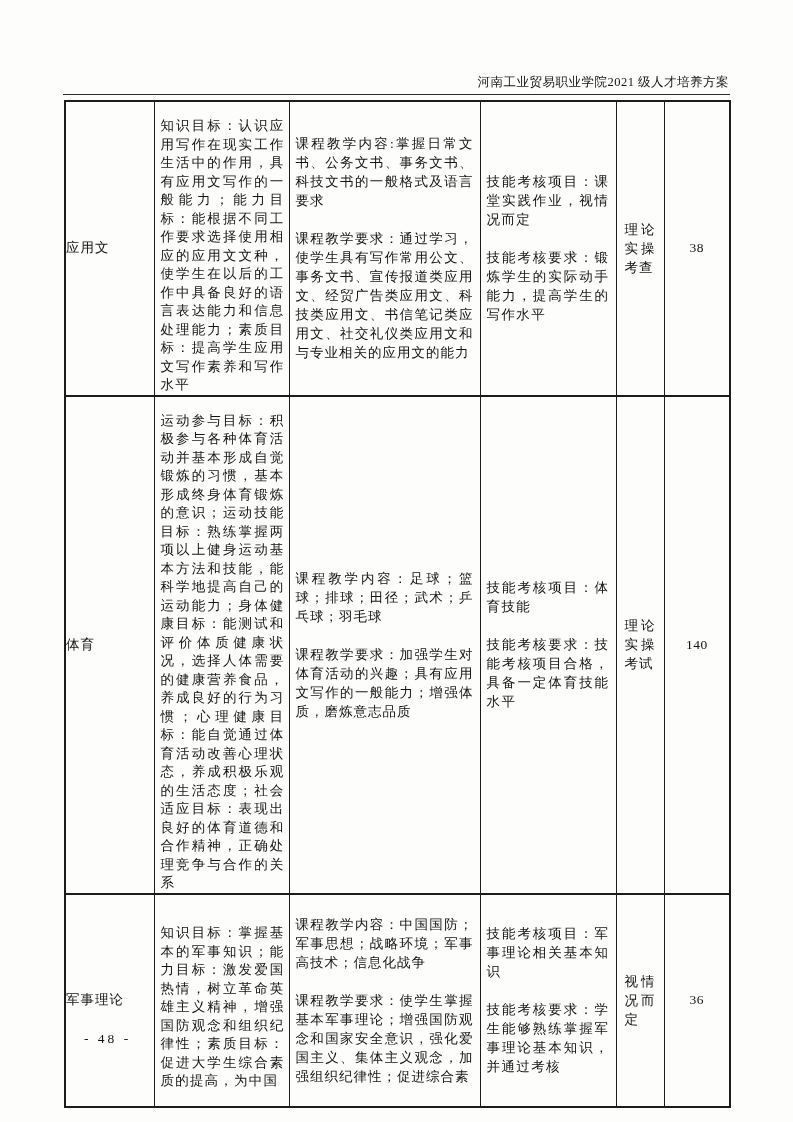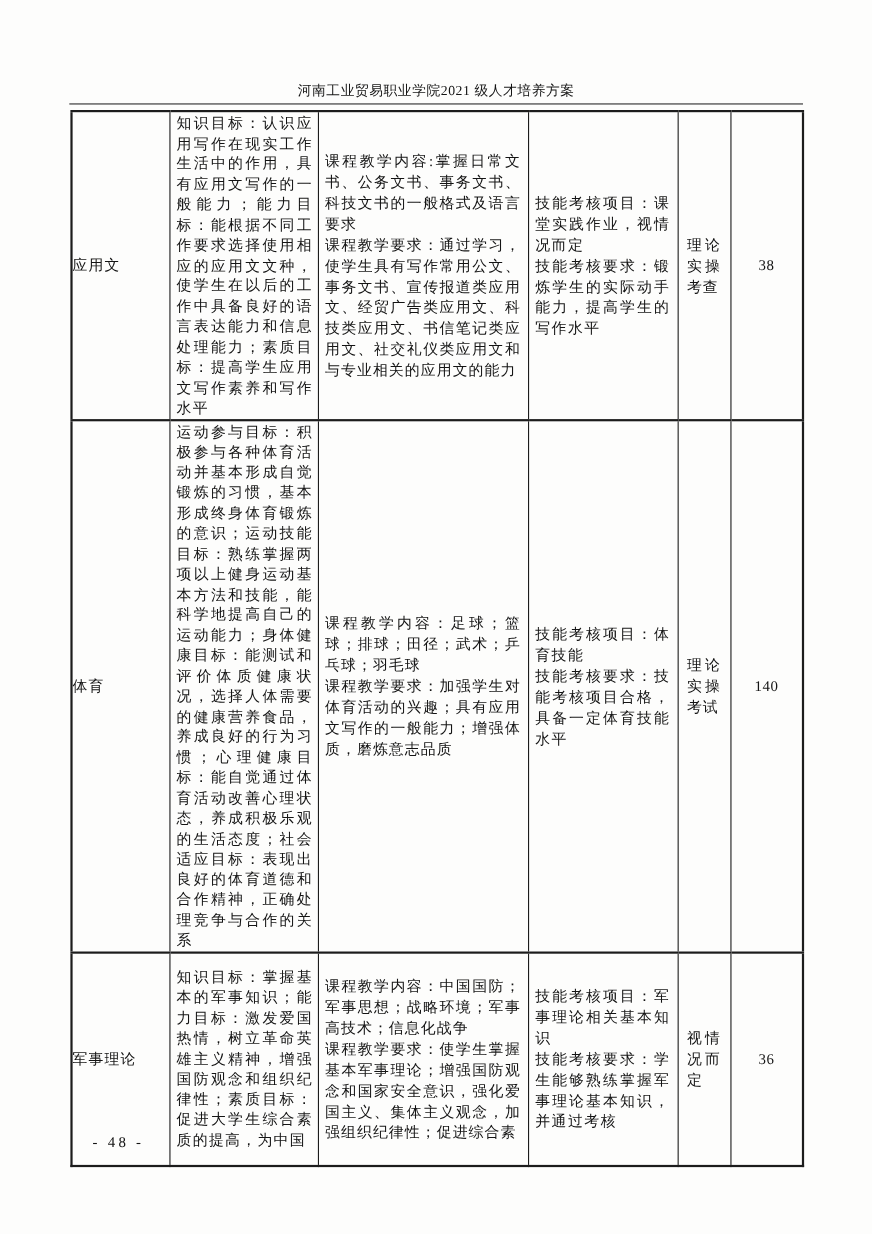--- a/index.html
+++ b/index.html
@@ -13,21 +13,21 @@
     color: #141414;
     font-family: "Liberation Serif", "DejaVu Serif", serif;
     overflow: hidden;
   }
   .page-header {
     position: absolute;
     left: 64px;
     top: 74px;
     width: 665px;
     display: flex;
-    justify-content: center;
+    justify-content: flex-end;
     align-items: flex-end;
     font-size: 12.5px;
     letter-spacing: 0.5px;
   }
   .header-rule {
     position: absolute;
     left: 63px;
     top: 94px;
     width: 667px;
     height: 0;
@@ -58,35 +58,35 @@
     letter-spacing: 0.5px;
     line-height: 17px;
   }
   .head-narrow { width: 2.4em; margin: 0 auto; word-break: break-all; }
   td.name-cell {
     text-align: left;
     letter-spacing: 1px;
   }
   td.obj-cell {
     vertical-align: top;
-    padding: 1px 4px 0 6px;
+    padding: 15px 4px 0 6px;
     line-height: 18.5px;
     letter-spacing: 1.2px;
     text-align: justify;
     word-break: break-all;
   }
   td.content-cell, td.assess-cell {
     padding: 20px 6px;
     line-height: 19px;
     letter-spacing: 1px;
     text-align: justify;
     word-break: break-all;
   }
   td.assess-cell { letter-spacing: 1.4px; }
-  .para2 { }
+  .para2 { margin-top: 19px; }
   td.method-cell { text-align: center; line-height: 19px; }
   .method-inner { width: 2.3em; margin: 0 auto; word-break: break-all; letter-spacing: 1px; text-align: justify; }
   td.hours-cell { text-align: center; letter-spacing: 0.5px; }
   .row-applied  { height: 260px; }
   .row-pe       { height: 451px; }
   .row-military { height: 164px; }
   .page-number {
     position: absolute;
     left: 84px;
     top: 1031px;

